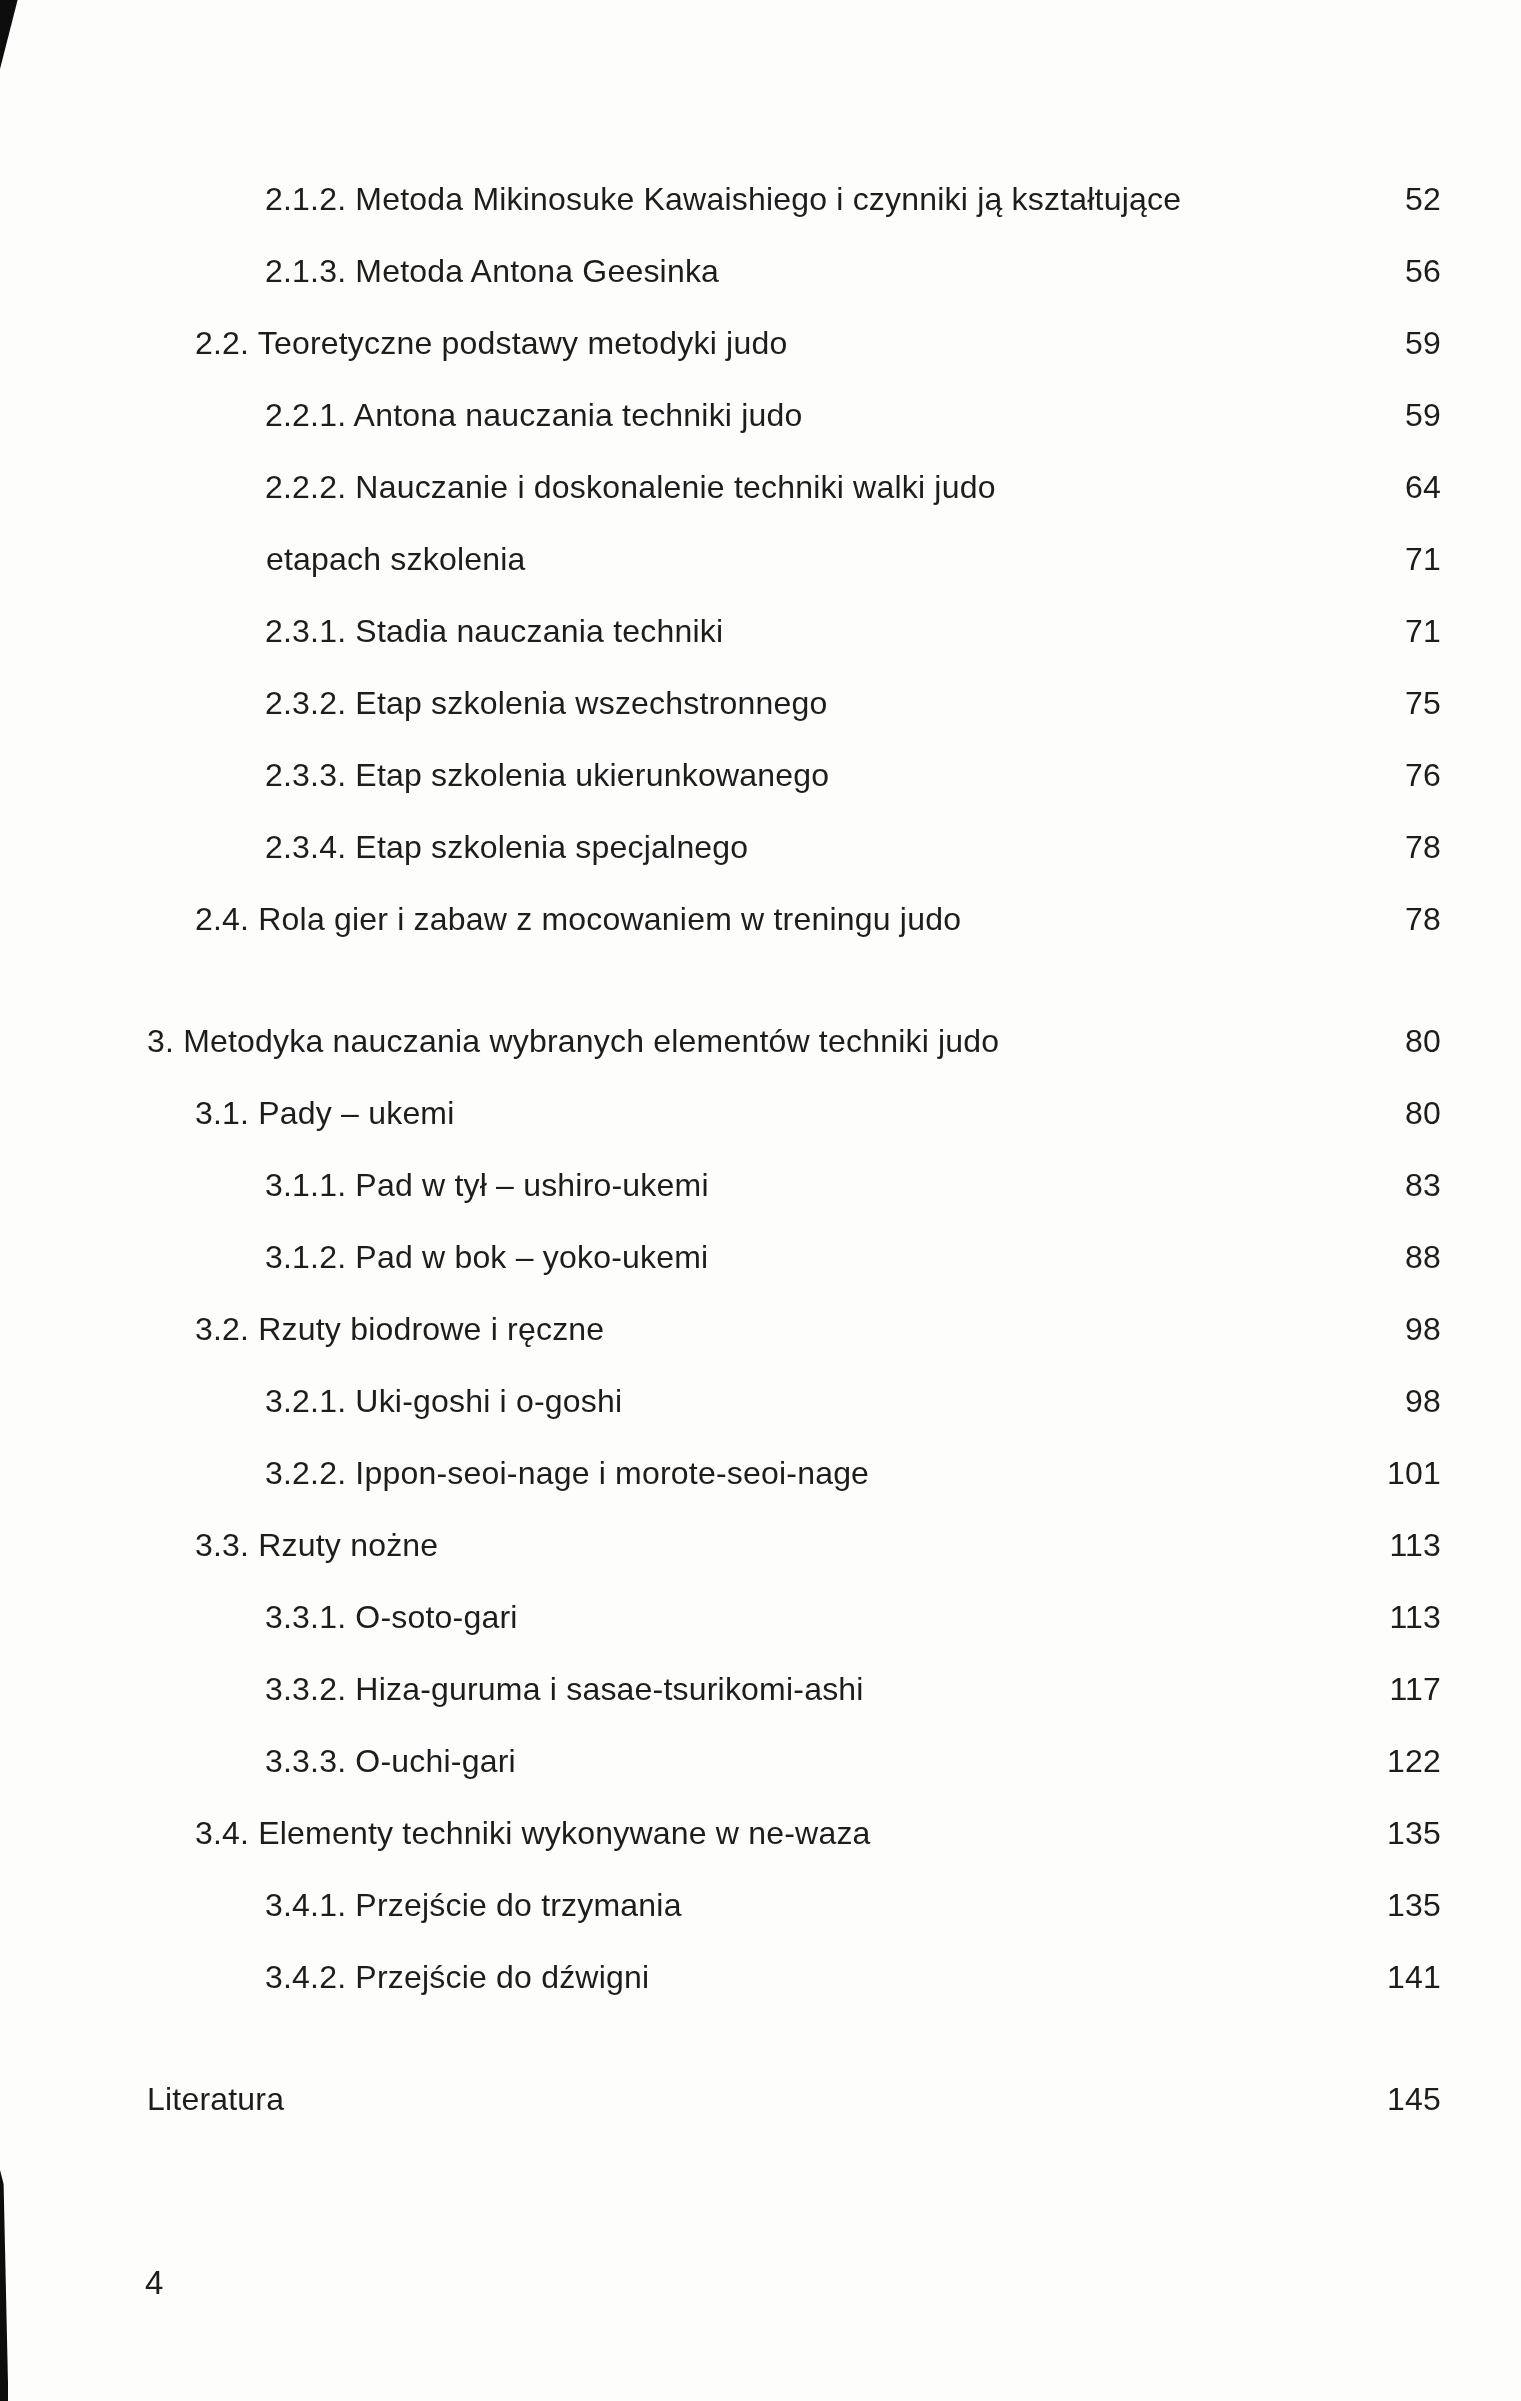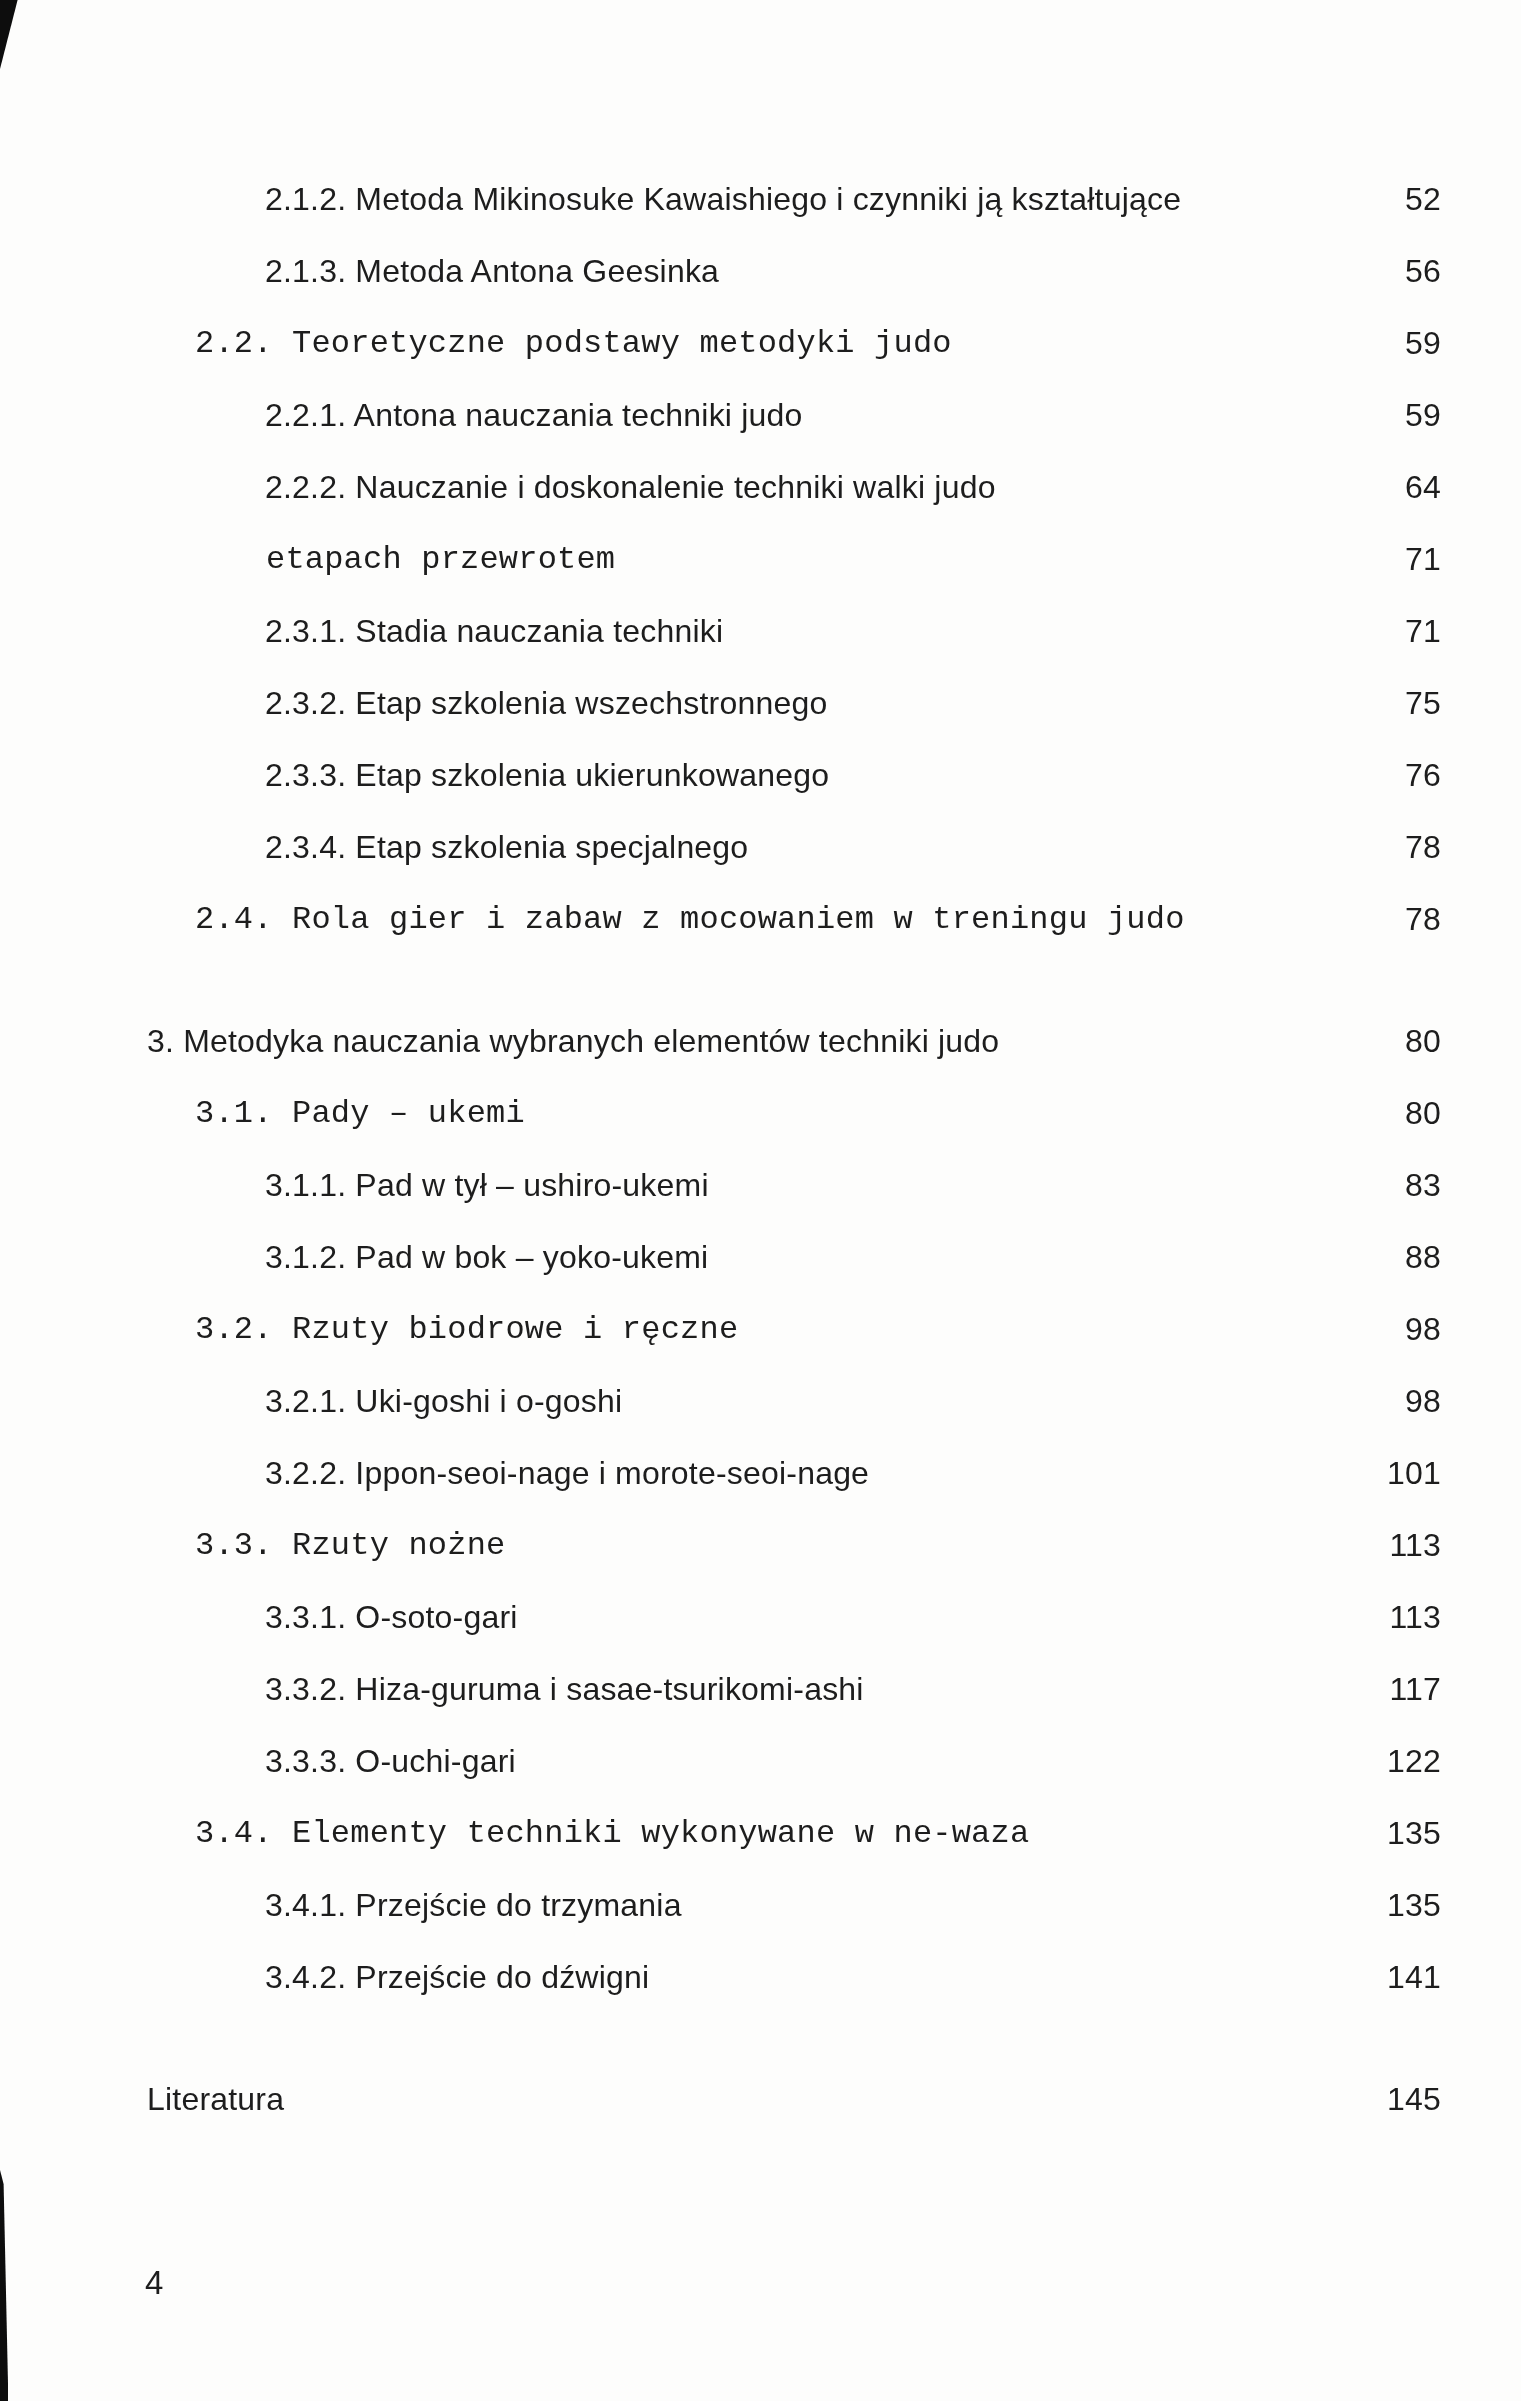--- a/index.html
+++ b/index.html
@@ -24,21 +24,21 @@
     font-size: 32px;
     line-height: 53px;
     letter-spacing: 0.2px;
   }
   .toc-section + .toc-section { margin-top: 50px; }
   .toc-row {
     display: flex;
     align-items: flex-end;
   }
   .toc-label { flex: 1 1 auto; }
-  .indent-1 .toc-label { padding-left: 48px; font-family: Liberation Mono, monospace; }
+  .indent-1 .toc-label { padding-left: 48px; }
   .indent-2 .toc-label { padding-left: 118px; }
   .toc-label .cont { padding-left: 71px; }
   .toc-page {
     flex: 0 0 auto;
     min-width: 79px;
     text-align: right;
     margin-top: 19px;
   }
   .page-number {
     position: absolute;
@@ -97,21 +97,21 @@
           <div class="toc-page">59</div>
         </div>
         <div class="toc-row indent-2">
           <div class="toc-label">
             <div>2.2.2. Nauczanie i doskonalenie techniki walki judo</div>
           </div>
           <div class="toc-page">64</div>
         </div>
         <div class="toc-row indent-1">
           <div class="toc-label">
-            <div class="cont">etapach przewrotem</div>
+            <div class="cont">etapach szkolenia</div>
           </div>
           <div class="toc-page">71</div>
         </div>
         <div class="toc-row indent-2">
           <div class="toc-label">
             <div>2.3.1. Stadia nauczania techniki</div>
           </div>
           <div class="toc-page">71</div>
         </div>
         <div class="toc-row indent-2">

